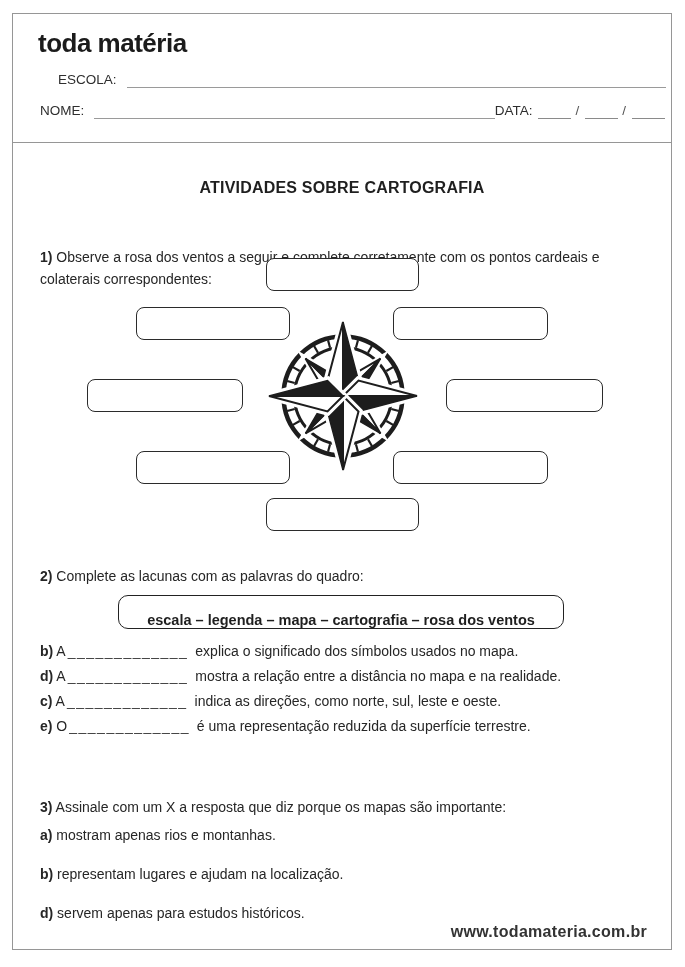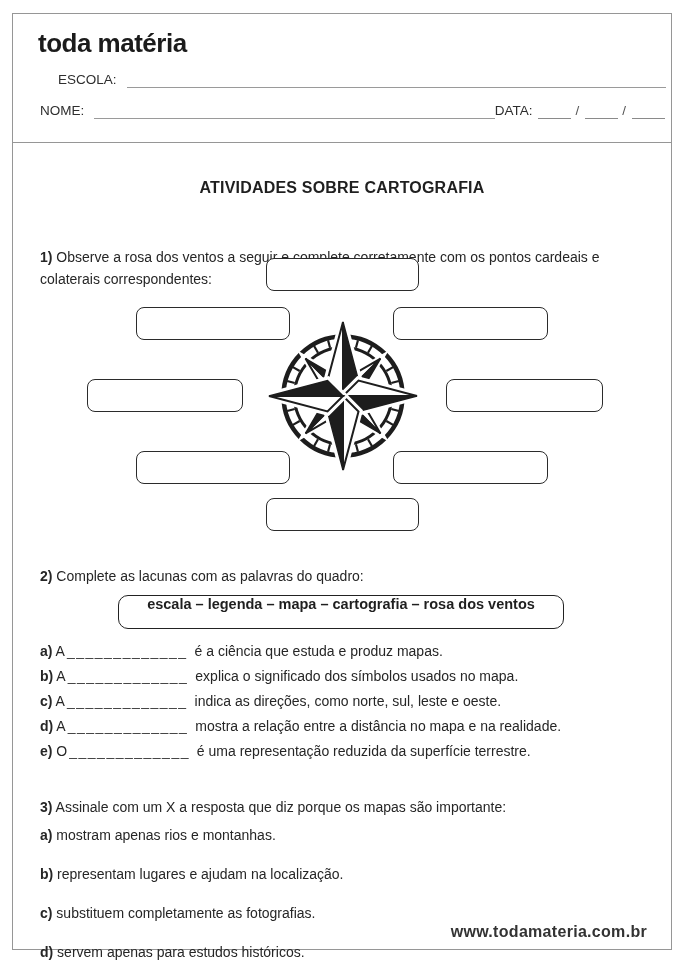--- a/index.html
+++ b/index.html
@@ -99,21 +99,21 @@
   .compass { left: 266px; top: 319px; width: 154px; height: 154px; }
 
   
   .q2-para { left: 40px; top: 566px; width: 606px; }
   .word-bank {
     left: 118px; top: 595px;
     width: 446px; height: 34px;
     border: 1.6px solid #222222;
     border-radius: 10px;
     display: flex;
-    align-items: flex-start;
+    align-items: flex-end;
     justify-content: center;
     font-size: 14.5px;
     font-weight: bold;
     color: #1f1f1f;
     white-space: nowrap;
   }
   .fill-items {
     left: 40px; top: 643px;
     width: 616px;
     display: flex;
@@ -263,31 +263,29 @@
       </g>
   </svg>
 
   <p class="abs para q2-para"><span class="q-num">2)</span> <span>Complete as lacunas com as palavras do quadro:</span></p>
 
   <div class="abs word-bank">
     <span>escala – legenda – mapa – cartografia – rosa dos ventos</span>
   </div>
 
   <div class="abs fill-items">
-    <div class="fill-item"><span class="item-label">a)</span> <span>A</span><span class="item-blank">_____________</span> <span>é a ciência que estuda e produz mapas.</span></div>
     <div class="fill-item"><span class="item-label">b)</span> <span>A</span><span class="item-blank">_____________</span> <span>explica o significado dos símbolos usados no mapa.</span></div>
+    <div class="fill-item"><span class="item-label">d)</span> <span>A</span><span class="item-blank">_____________</span> <span>mostra a relação entre a distância no mapa e na realidade.</span></div>
     <div class="fill-item"><span class="item-label">c)</span> <span>A</span><span class="item-blank">_____________</span> <span>indica as direções, como norte, sul, leste e oeste.</span></div>
-    <div class="fill-item"><span class="item-label">d)</span> <span>A</span><span class="item-blank">_____________</span> <span>mostra a relação entre a distância no mapa e na realidade.</span></div>
     <div class="fill-item"><span class="item-label">e)</span> <span>O</span><span class="item-blank">_____________</span> <span>é uma representação reduzida da superfície terrestre.</span></div>
   </div>
 
   <p class="abs para q3-para"><span class="q-num">3)</span> <span>Assinale com um X a resposta que diz porque os mapas são importante:</span></p>
 
   <div class="abs options">
     <div class="option-item"><span class="item-label">a)</span> <span>mostram apenas rios e montanhas.</span></div>
     <div class="option-item"><span class="item-label">b)</span> <span>representam lugares e ajudam na localização.</span></div>
-    <div class="option-item"><span class="item-label">c)</span> <span>substituem completamente as fotografias.</span></div>
     <div class="option-item"><span class="item-label">d)</span> <span>servem apenas para estudos históricos.</span></div>
   </div>
 
   <div class="abs footer-url">www.todamateria.com.br</div>
 
 </div>
 
 </body></html>

